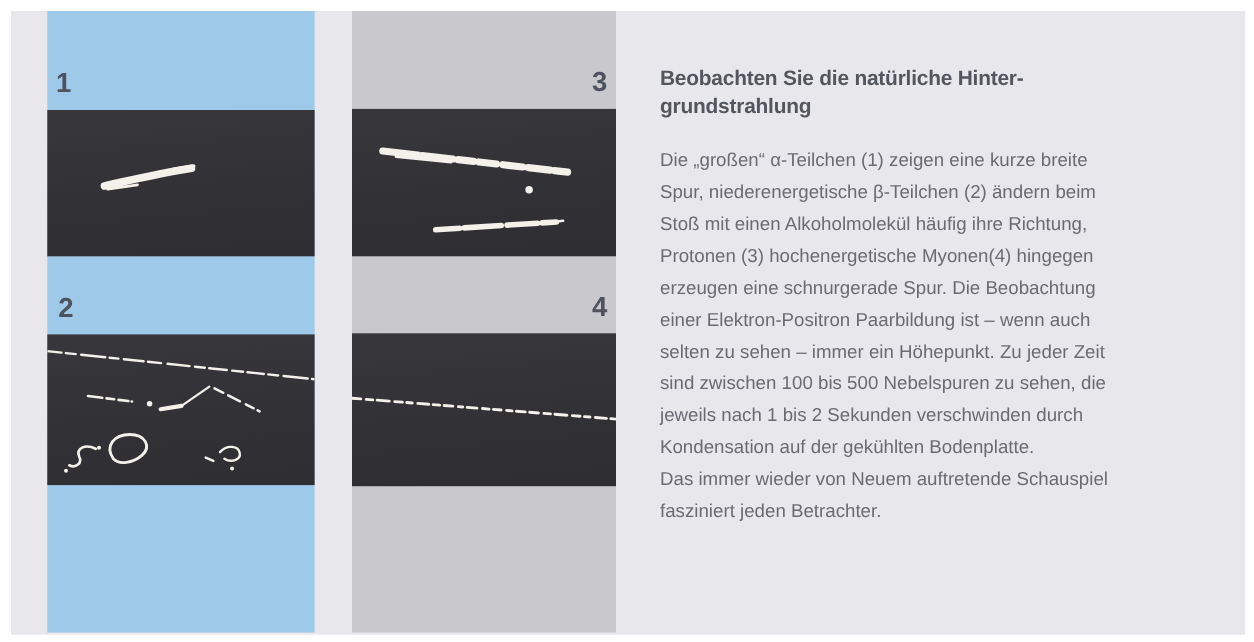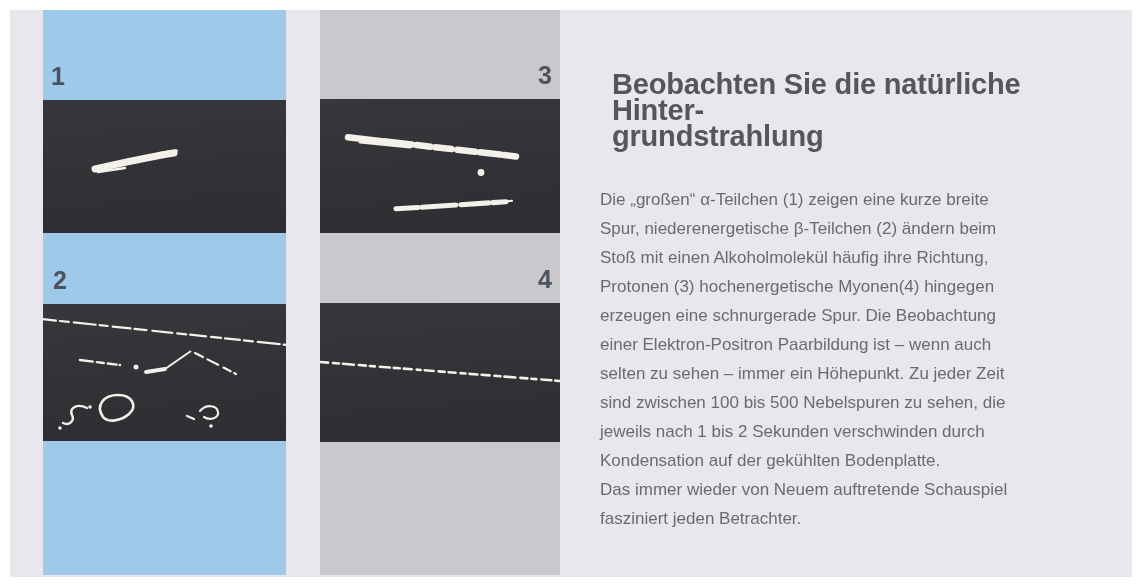--- a/index.html
+++ b/index.html
@@ -55,30 +55,30 @@
   #label2 { left: 53px; top: 266px; }
   #label3, #label4 { left: 320px; width: 232px; text-align: right; }
   #label3 { top: 61px; }
   #label4 { top: 265px; }
   .article {
     position: absolute;
     left: 600px; top: 59px;
     width: 460px;
   }
   .article h1 {
-    margin: 12px;
-    font-size: 29px;
+    margin: 0;
+    font-size: 19px;
     line-height: 26px;
     font-weight: bold;
     letter-spacing: -0.2px;
     color: var(--heading-text);
     white-space: pre-line;
   }
   .article .body {
-    margin-top: 36px;
+    margin-top: 20px;
     font-size: 17px;
     line-height: 29px;
     color: var(--body-text);
     white-space: pre-line;
   }
   .track { stroke: var(--track); fill: none; }
   .blob  { fill: var(--track); stroke: none; }
 </style>
 </head>
 <body>

